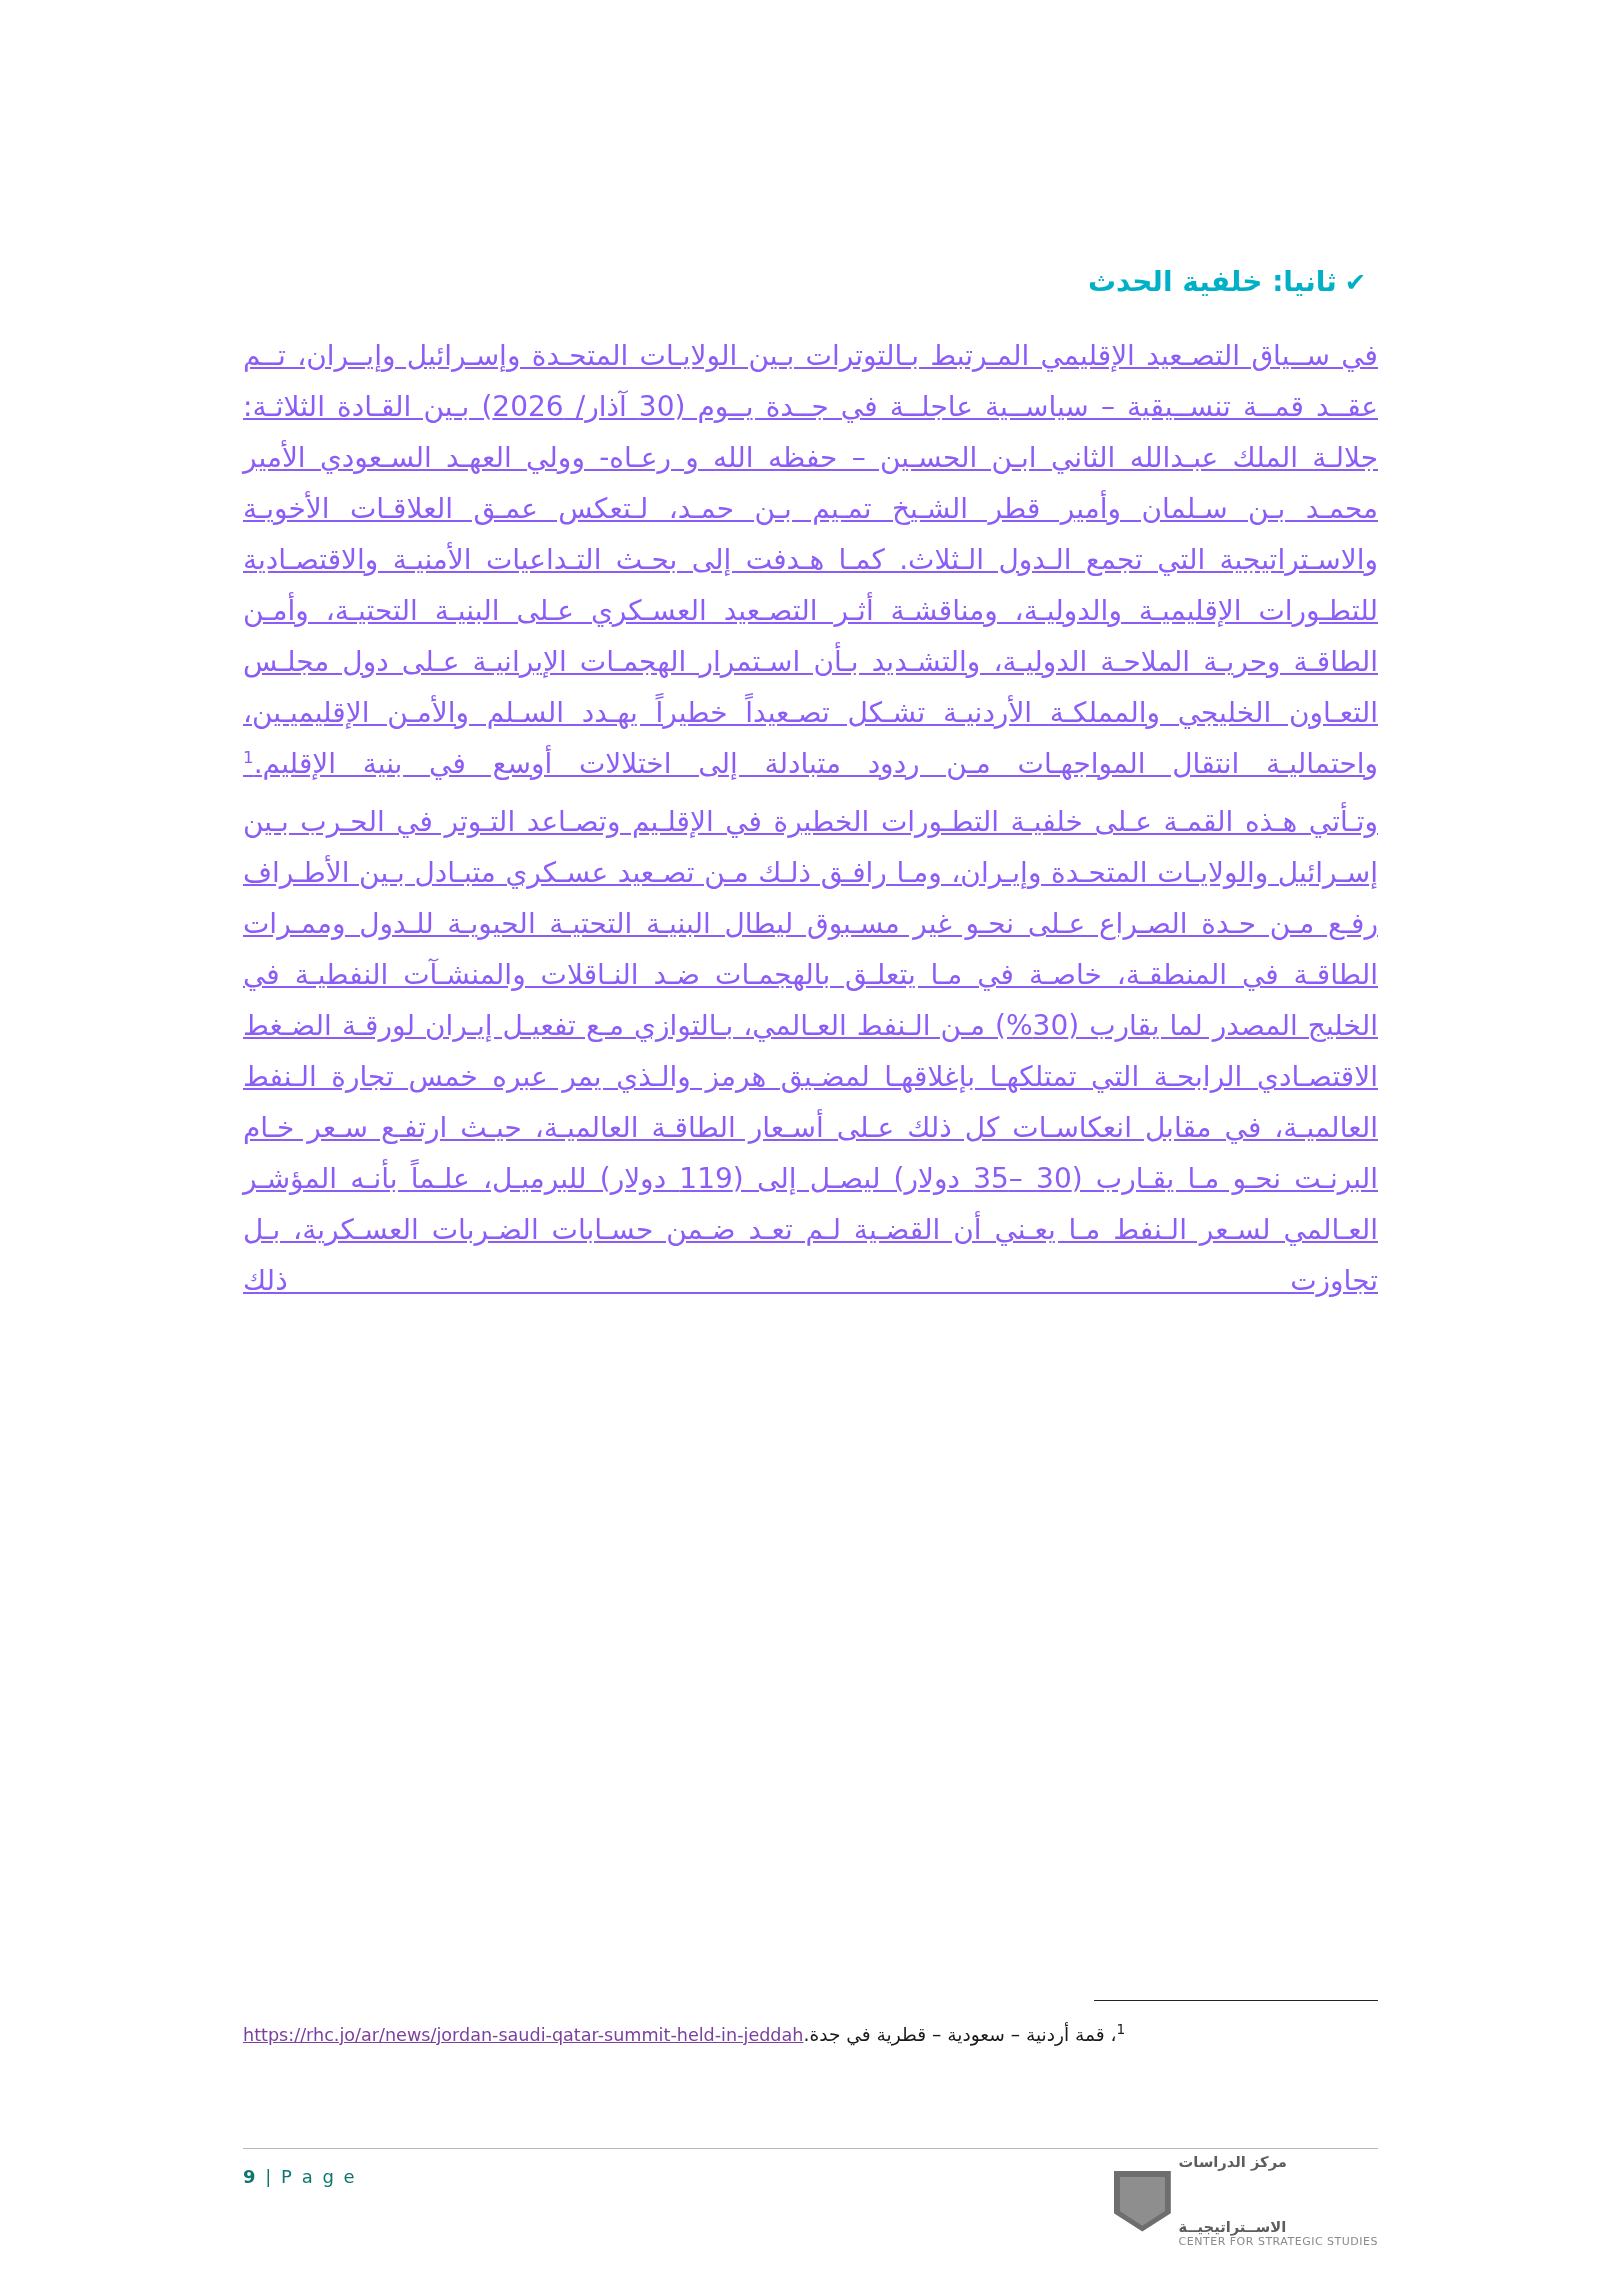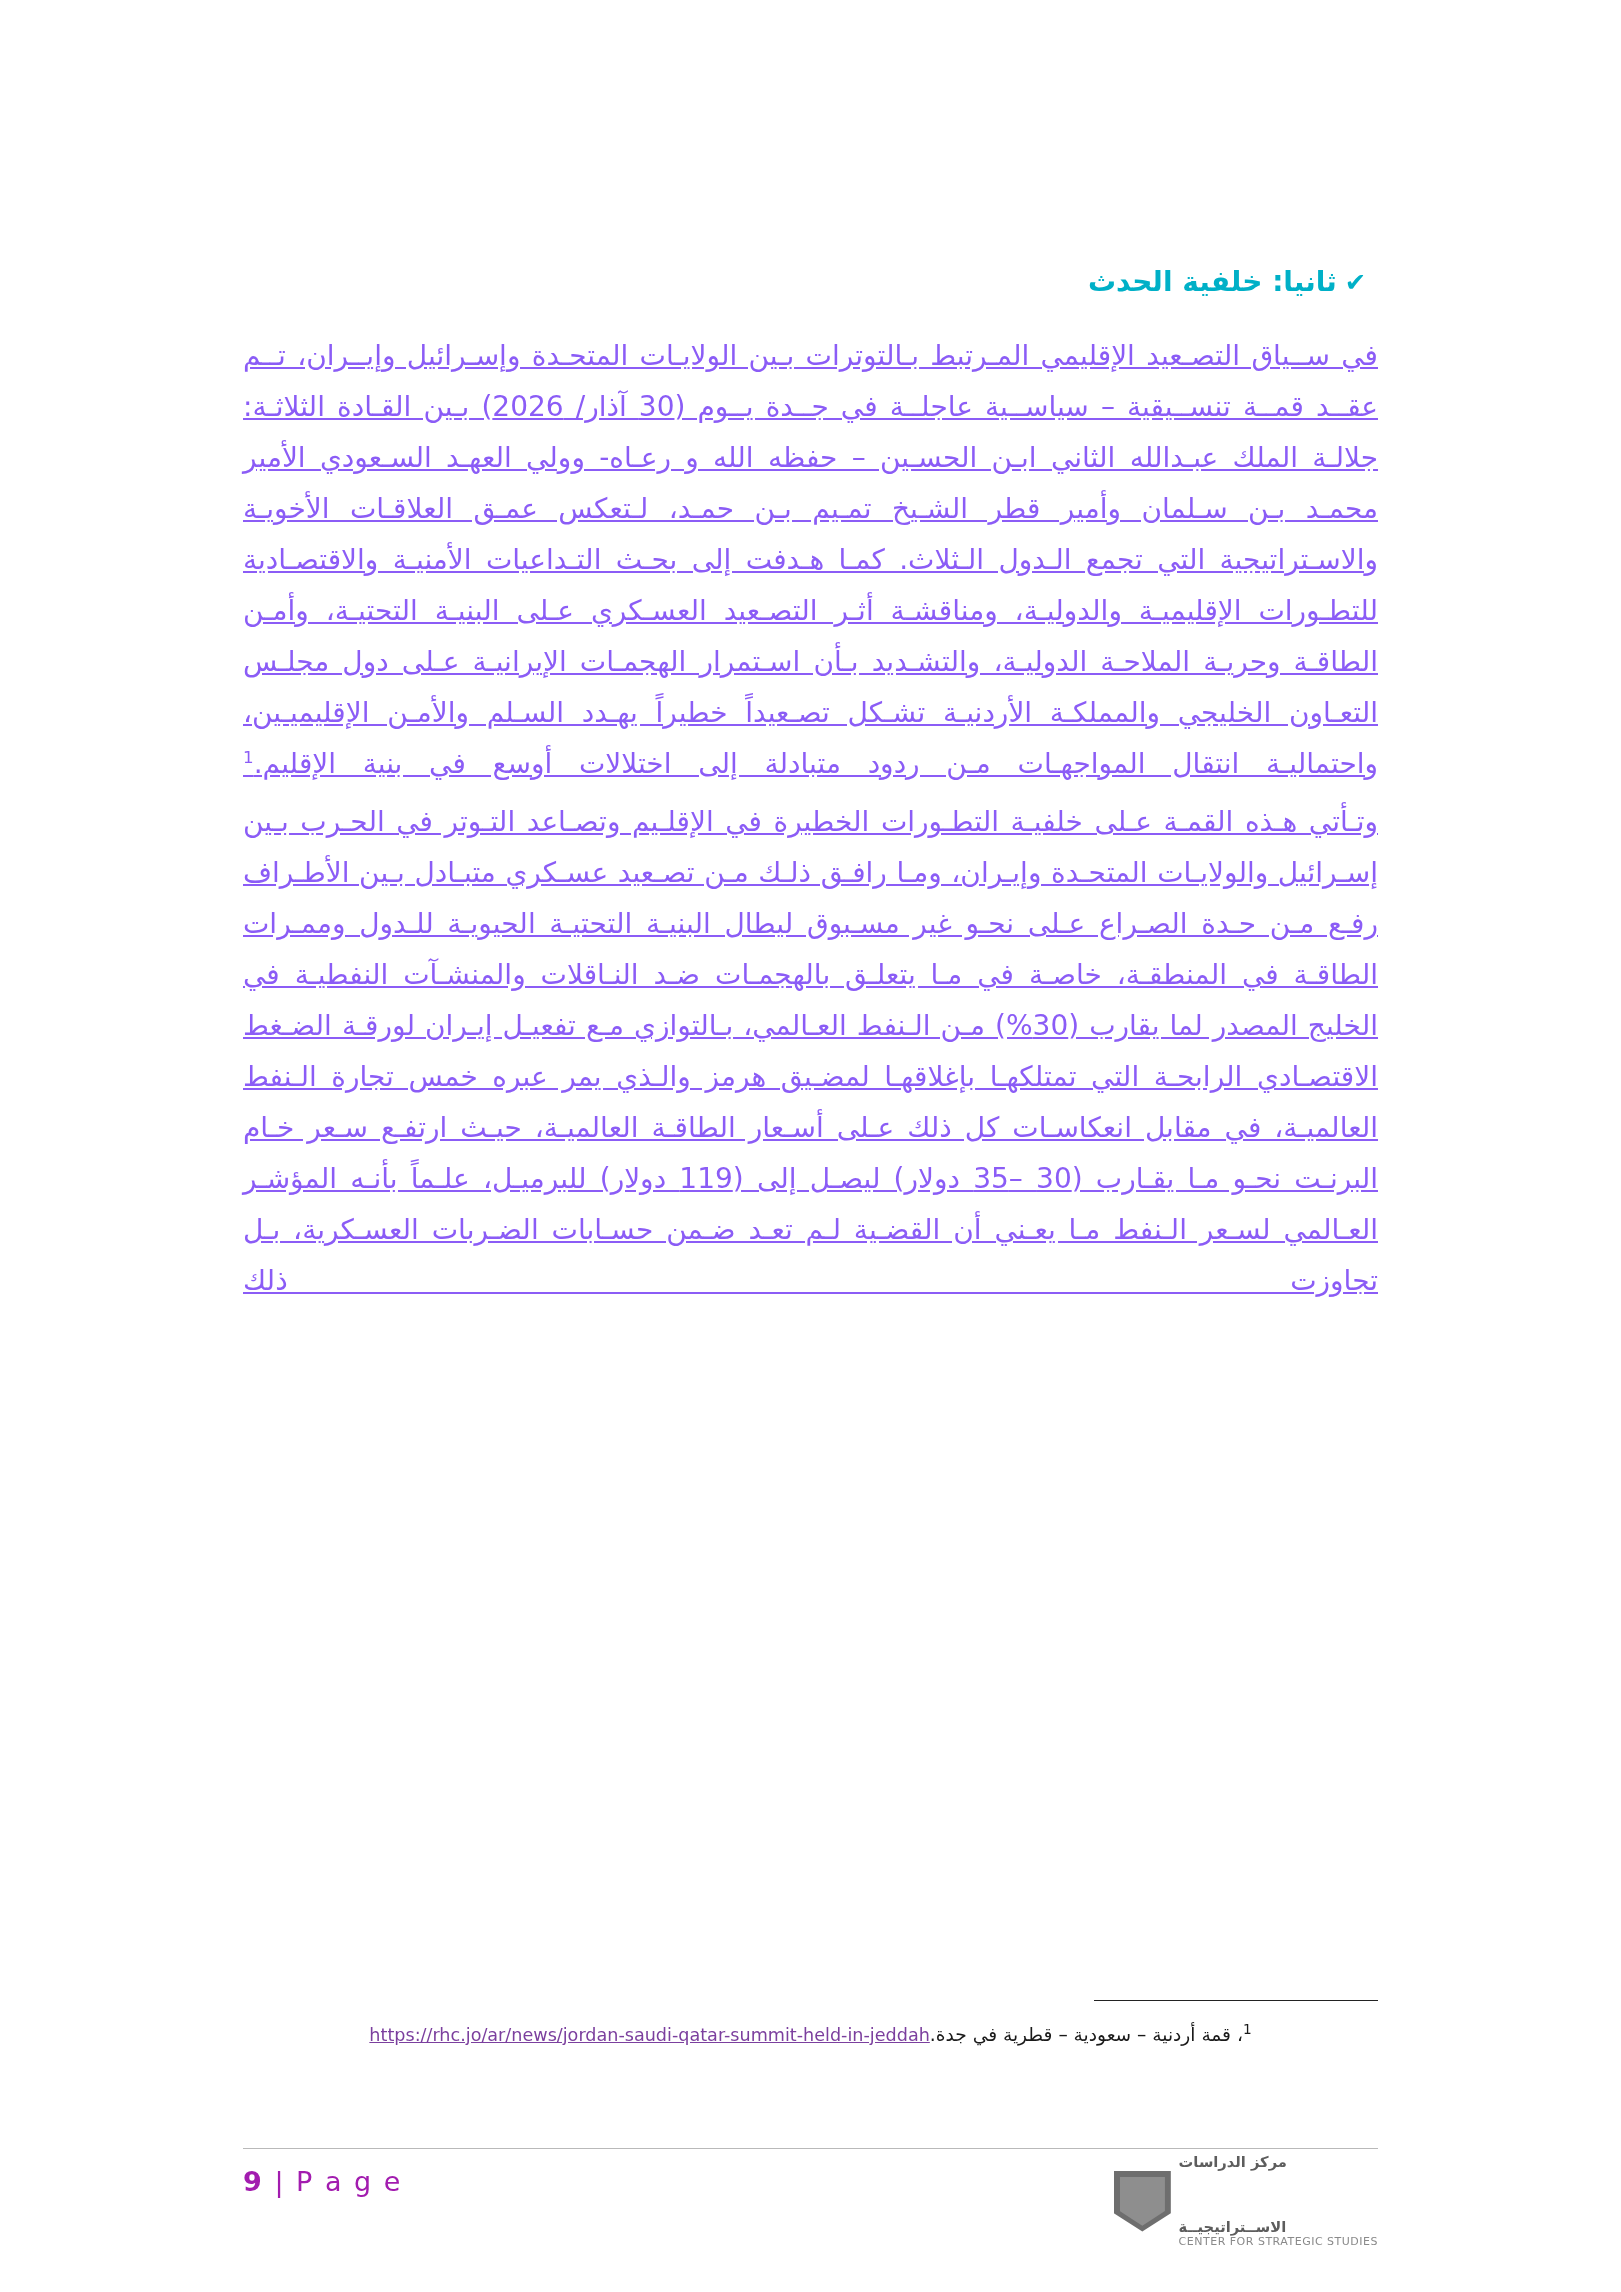--- a/index.html
+++ b/index.html
@@ -60,21 +60,21 @@
   .footnote-rule {
     width: 284px;
     height: 0;
     border-top: 1.6px solid #222;
     margin: 0 0 17.6px 0;
   }
   .footnote {
     font-size: 18.6px;
     color: #1a1a1a;
     direction: rtl;
-    text-align: center;
+    text-align: left;
     line-height: 1.6;
   }
   .footnote .fn-num {
     font-size: 13.7px;
     vertical-align: super;
   }
   .footnote a {
     color: #7b3f9e;
     text-decoration: underline;
     direction: ltr;
@@ -92,22 +92,22 @@
     position: absolute;
     top: 0;
     right: 0;
     left: 0;
     border-top: 1.2px solid #b9b9b9;
   }
   .page-num {
     position: absolute;
     left: 0;
     top: 17.6px;
-    font-size: 27px;
-    color: #a21caf;
+    font-size: 18px;
+    color: #0f766e;
     direction: ltr;
     letter-spacing: 2px;
   }
   .page-num b { font-weight: bold; }
   .logo {
     position: absolute;
     right: 0;
     top: 5.9px;
     display: flex;
     flex-direction: row-reverse;

